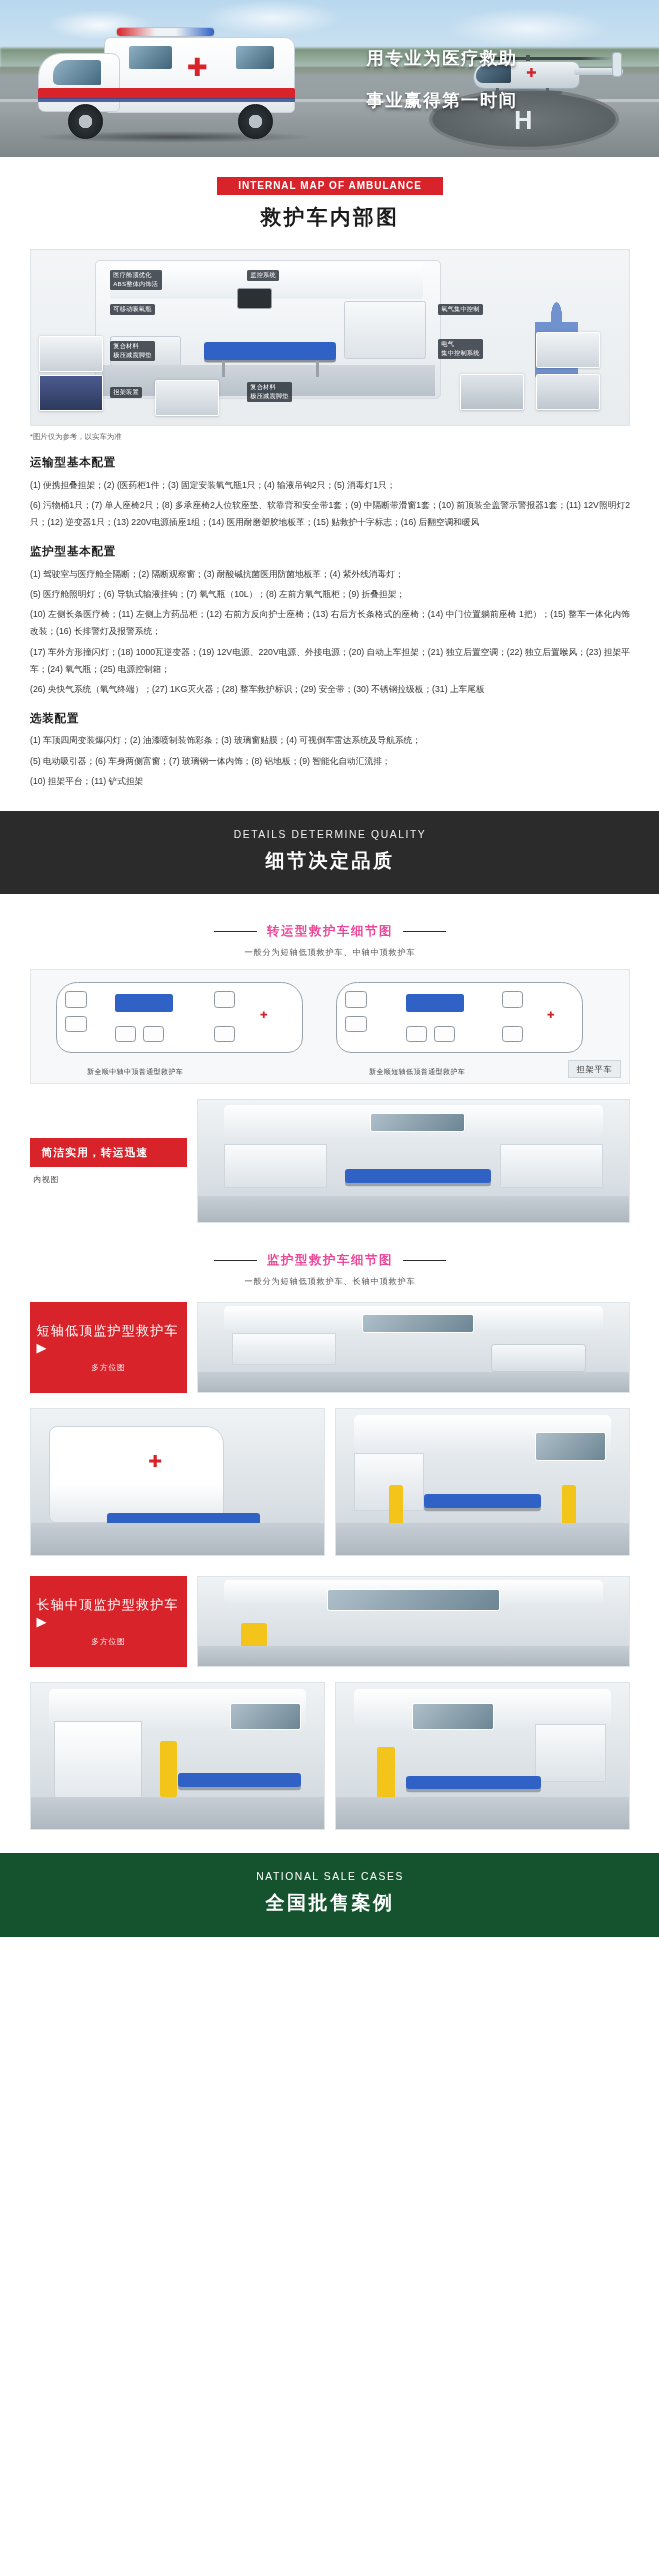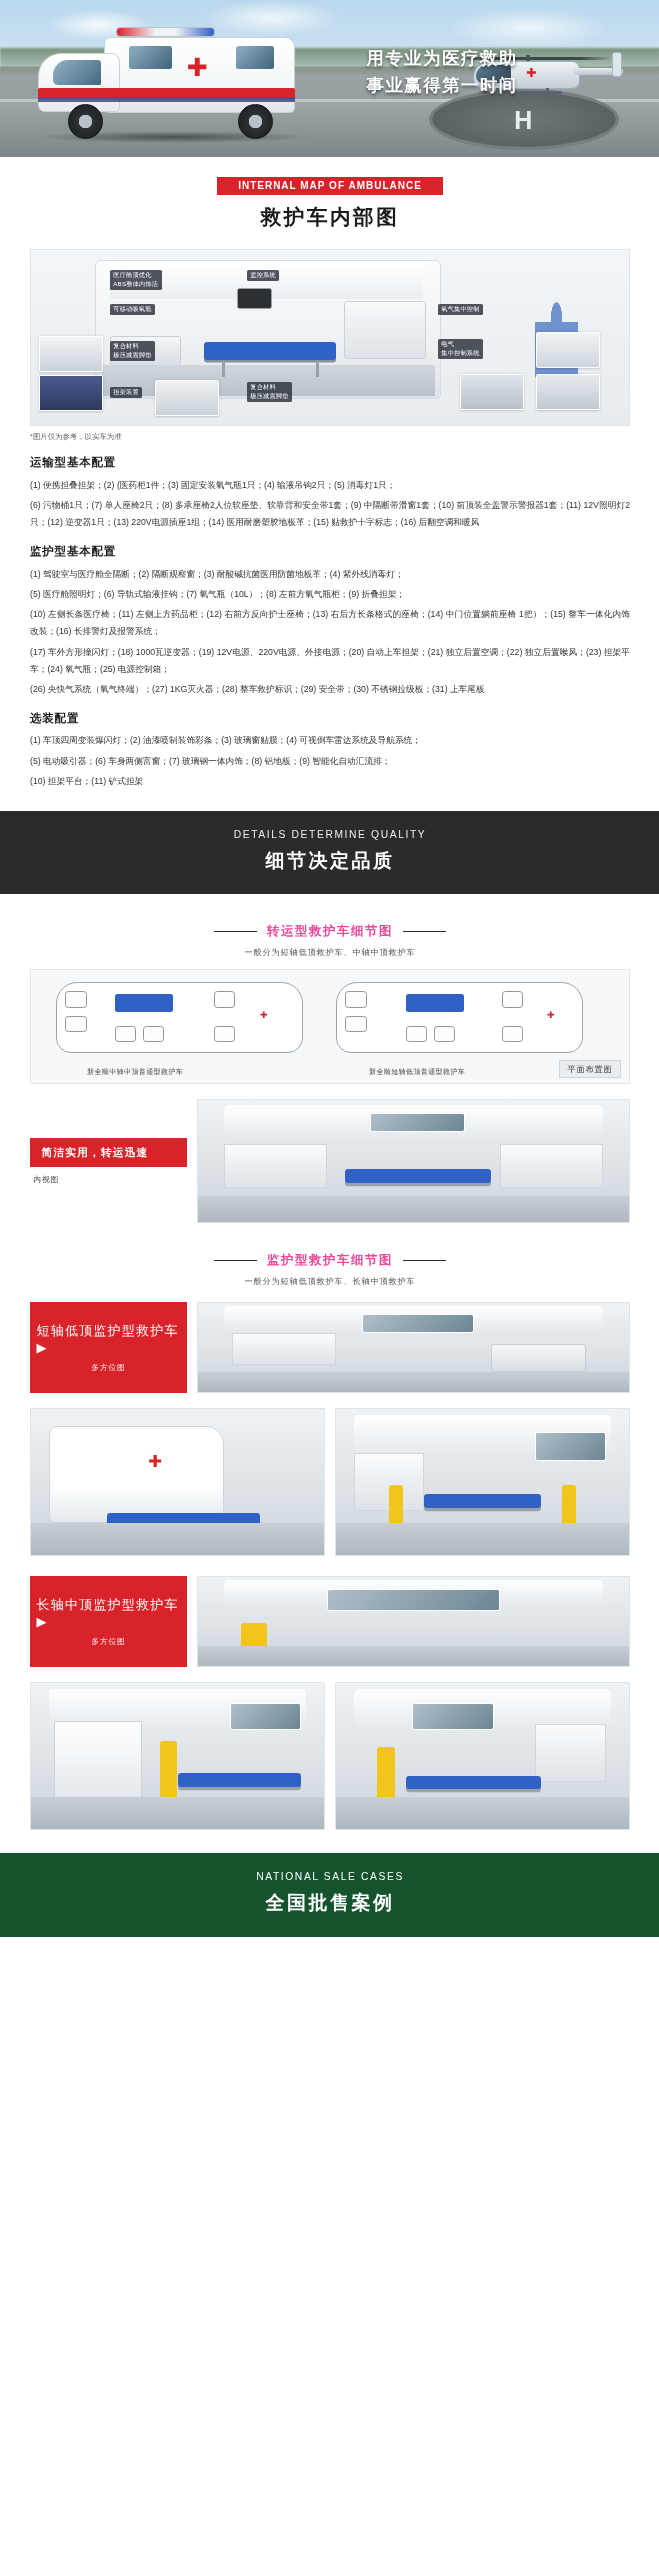--- a/index.html
+++ b/index.html
@@ -136,21 +136,21 @@
   .amb .w2 { left:213px; }
   .amb .shadow {
     position:absolute; left:8.2px; top:106px; width:280px; height:11.5px;
     background: radial-gradient(ellipse at center, rgba(0,0,0,.45), rgba(0,0,0,0) 70%);
   }
   .hero-text {
     position:absolute; right:21.4px; top:46px; width:272px; text-align:left;
     color:#ffffff; font-weight:bold;
     text-shadow: 0 1.6px 3.3px rgba(0,0,0,.55);
   }
-  .hero-text .l1 { font-size:17.3px; letter-spacing:1.6px; margin-bottom:3px; }
+  .hero-text .l1 { font-size:17.3px; letter-spacing:1.6px; margin-bottom:18px; }
   .hero-text .l2 { font-size:17.3px; letter-spacing:1.6px; }
 
   
   .sec-title-wrap { text-align:center; padding:20px 0 5px; background:#fff;}
   .red-band {
     display:inline-block; background:#d8232a; color:#fff;
     font-size:10px; letter-spacing:1px; padding:3.3px 21.4px; font-weight:bold;
   }
   .sec-cn {
     font-size:20.6px; font-weight:bold; color:#1b1b1b; letter-spacing:2.5px;
@@ -477,21 +477,21 @@
       <div class="fp-seat" style="left:8.2px; top:33px;"></div>
       <div class="fp-bed" style="left:69px; top:11.5px;"></div>
       <div class="fp-seat" style="left:69px; top:43px;"></div>
       <div class="fp-seat" style="left:97px; top:43px;"></div>
       <div class="fp-seat" style="left:165px; top:8.2px;"></div>
       <div class="fp-seat" style="left:165px; top:43px;"></div>
       <div class="fp-red" style="left:210px; top:28px;">✚</div>
     </div>
     <div class="fp-label" style="left:56px;">新全顺中轴中顶普通型救护车</div>
     <div class="fp-label" style="left:338px;">新全顺短轴低顶普通型救护车</div>
-    <div class="fp-tag">平面布置图</div>
+    <div class="fp-tag">担架平车</div>
   </div>
 
   <div class="photo-row" style="height:124px;">
     <div class="label-col">
       <div class="label-strip">
         <span>简洁实用，转运迅速</span>
       </div>
       <div class="sub">内视图</div>
     </div>
     <div class="photo">

